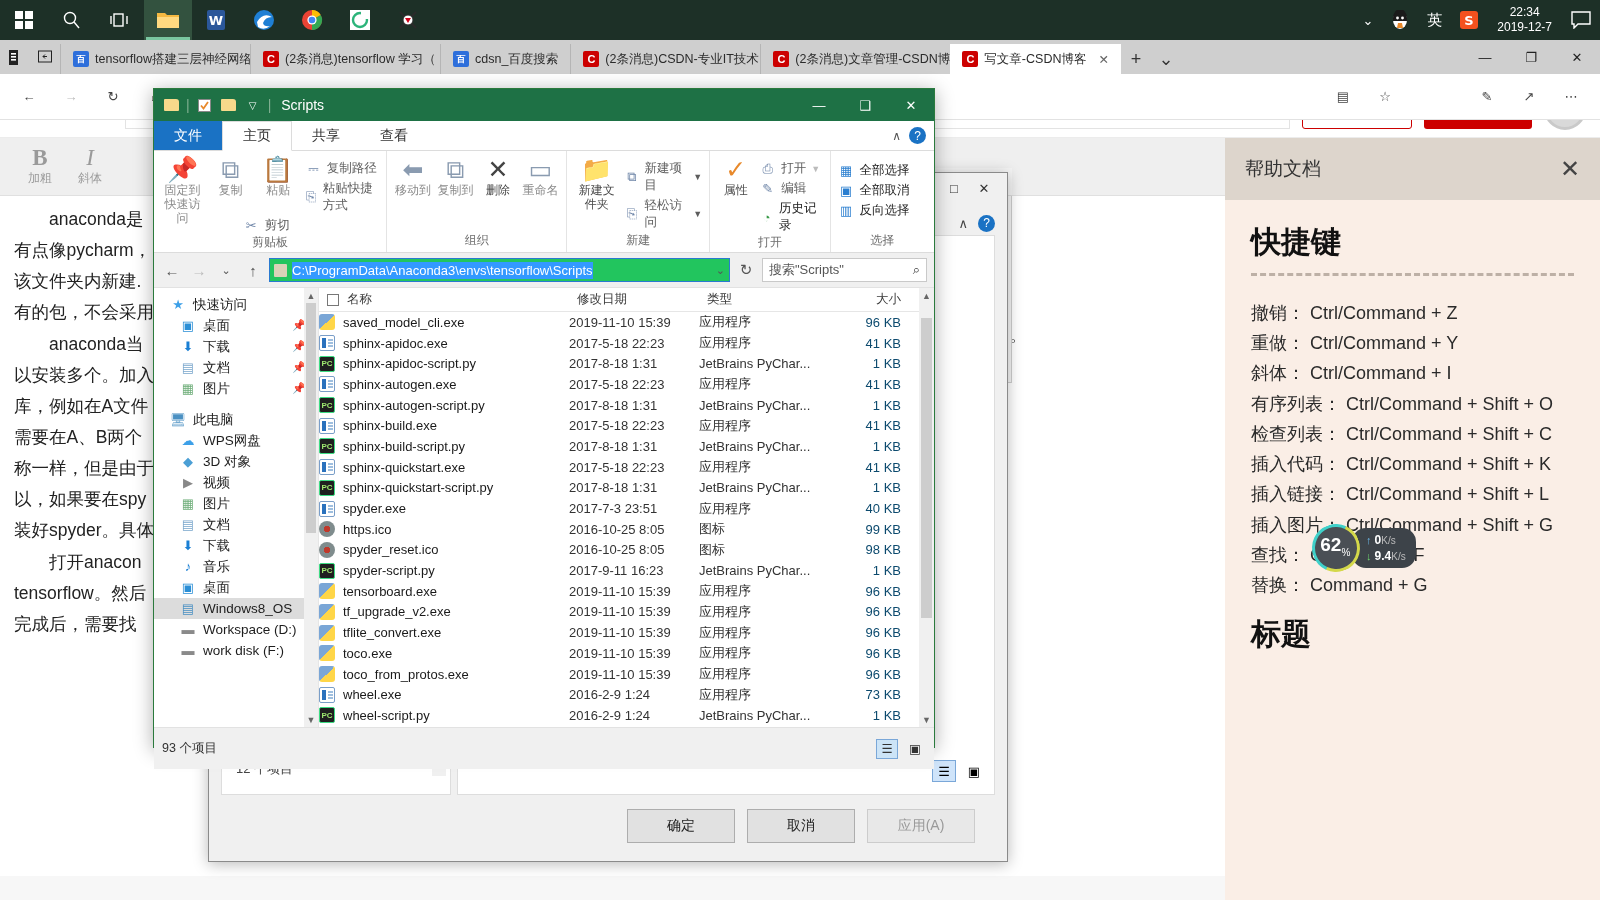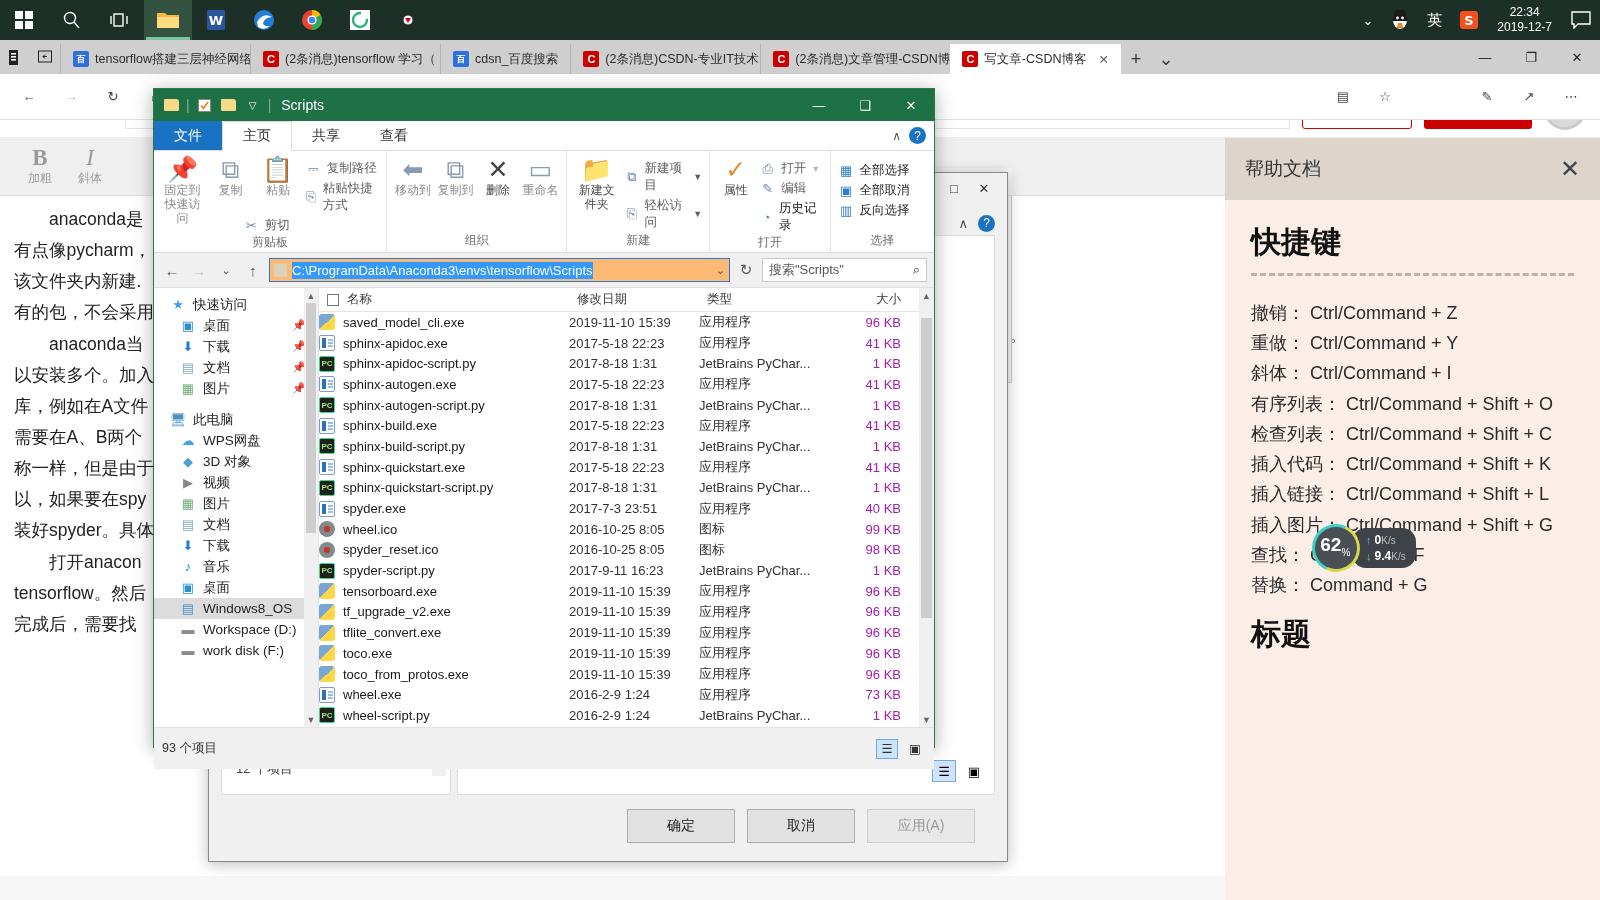--- a/index.html
+++ b/index.html
@@ -219,21 +219,21 @@
   .bigbtn { width: 56px; display:flex; flex-direction:column; align-items:center; gap:2px; color:#8b8b8b; font-size:12px; text-align:center; line-height:1.15; }
   .bigbtn .gi { font-size: 25px; line-height: 26px; color: #8a9bb0; }
   .smallcol { display: flex; flex-direction: column; gap: 3px; padding-top: 4px; }
   .smbtn { display: flex; align-items: center; gap: 5px; font-size: 12.5px; color: #5d5d5d; }
   .smico { width: 17px; height: 17px; display:flex;align-items:center;justify-content:center; font-size: 13px; color: #6f86a8; }
 
   #ex-addr { height: 34px; display: flex; align-items: center; gap: 5px; padding: 0 7px; background:#f0f0f0; }
   .ax { width: 22px; height: 24px; display:flex;align-items:center;justify-content:center;color:#555;font-size:15px; }
   .ax.dim { color: #bbb; }
   #pathbox {
-    flex: 1; height: 24px; border: 1px solid #2a7ad0; background: #fdba74;
+    flex: 1; height: 24px; border: 1px solid #2a7ad0; background: #22c55e;
     display: flex; align-items: center; gap: 5px; padding: 0 4px; font-size: 13px;
   }
   #pathsel { background: #3399ff; color: #fff; padding: 1px 0; }
   #searchbox {
     width: 165px; height: 24px; border: 1px solid #c9c9c9; background: #fff;
     display: flex; align-items: center; padding: 0 6px; font-size: 13px; color: #555;
   }
 
   #ex-main { display: flex; height: 440px; background: #fff; border-top: 1px solid #e2e2e2; }
   #ex-nav { width: 165px; border-right: 1px solid #e6e6e6; position: relative; overflow: hidden; padding-top: 6px; }
@@ -245,21 +245,21 @@
   .nav-sp { height: 10px; }
 
   #ex-files { flex: 1; position: relative; overflow: hidden; }
   #fhead { display: flex; height: 24px; align-items: center; border-bottom: 1px solid #e6e6e6; font-size: 12.5px; color: #3a3a3a; }
   #fhead > div { padding-left: 8px; }
   .c-name { width: 250px; display:flex; align-items:center; gap:8px;}
   .c-date { width: 130px; }
   .c-type { width: 120px; }
   .c-size { width: 92px; text-align: right; padding-right: 10px; }
   .frow { display: flex; height: 20.7px; align-items: center; font-size: 13px; color: #1a1a1a; }
-  .frow .c-size { color: #a21caf; }
+  .frow .c-size { color: #0c4a6e; }
   .frow .c-date, .frow .c-type { color: #333; }
   .fic { width: 16px; height: 16px; flex:0 0 16px; display:flex;align-items:center;justify-content:center; font-size:10px; border-radius:2px;}
   .ic-py { background: #1f1f1f; color: #9fe870; font-size: 8px; font-weight: bold; border: 1.5px solid #3ddc84; }
   .ic-exe { background: #fff; border: 1px solid #7a9ec8; position: relative; }
   .ic-exe::before { content:""; position:absolute; left:2px; top:2px; width:4px; height:10px; background:#2b72bd;}
   .ic-exe::after { content:""; position:absolute; left:8px; top:3px; width:5px; height:2px; background:#9fbfdf; box-shadow: 0 3px 0 #9fbfdf, 0 6px 0 #9fbfdf;}
   .ic-tf { background: linear-gradient(135deg,#7aa6d6 50%, #ffd648 50%); border-radius: 3px; }
   .ic-ico { background: radial-gradient(circle,#c0392b 30%, #7f8c8d 31%); border-radius: 50%; }
   #scrollv { position: absolute; right: 0; top: 0; width: 15px; height: 100%; background: #f0f0f0; }
   #scrollv .thumb { position: absolute; left: 2px; right: 2px; top: 30px; height: 300px; background: #cdcdcd; }
@@ -854,21 +854,21 @@
               <span class="fic ic-exe"></span>
               <span>spyder.exe</span>
             </div>
             <div class="c-date">2017-7-3 23:51</div>
             <div class="c-type">应用程序</div>
             <div class="c-size">40 KB</div>
           </div>
           <div class="frow">
             <div class="c-name">
               <span class="fic ic-ico"></span>
-              <span>wheel.ico</span>
+              <span>https.ico</span>
             </div>
             <div class="c-date">2016-10-25 8:05</div>
             <div class="c-type">图标</div>
             <div class="c-size">99 KB</div>
           </div>
           <div class="frow">
             <div class="c-name">
               <span class="fic ic-ico"></span>
               <span>spyder_reset.ico</span>
             </div>

